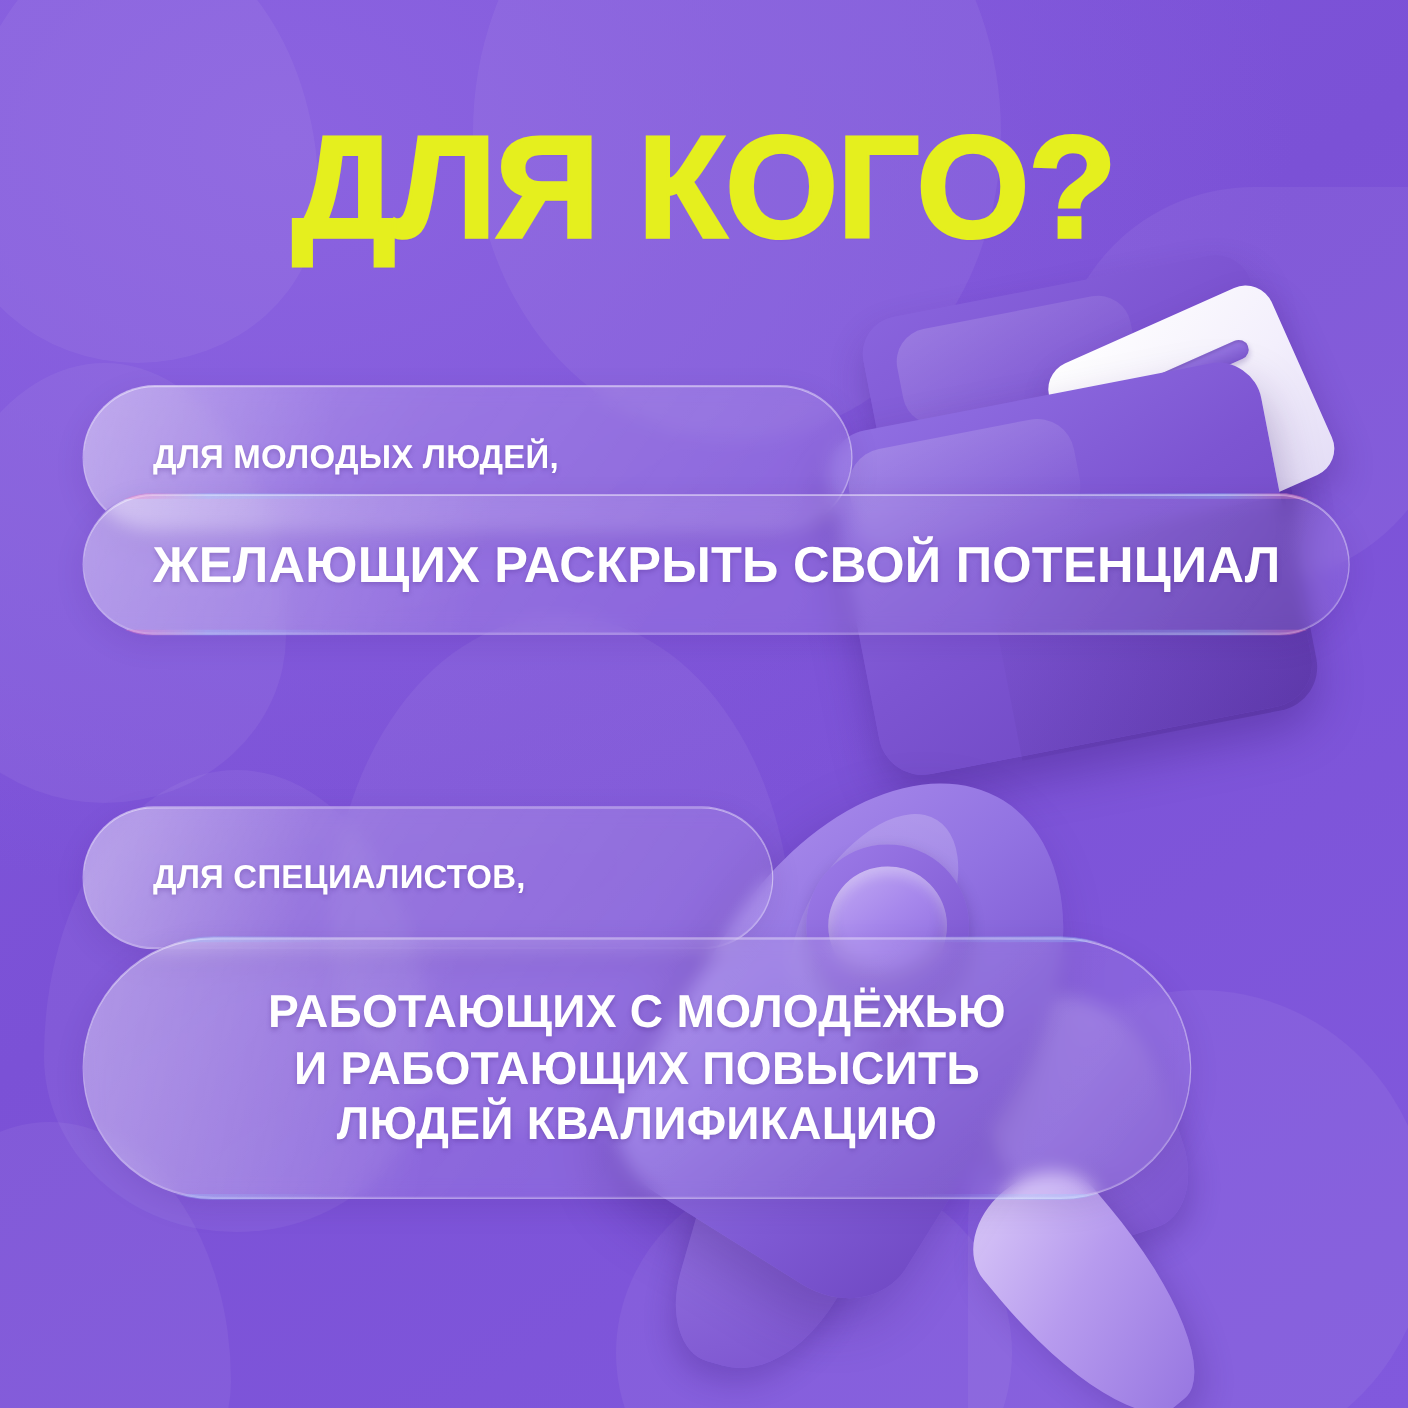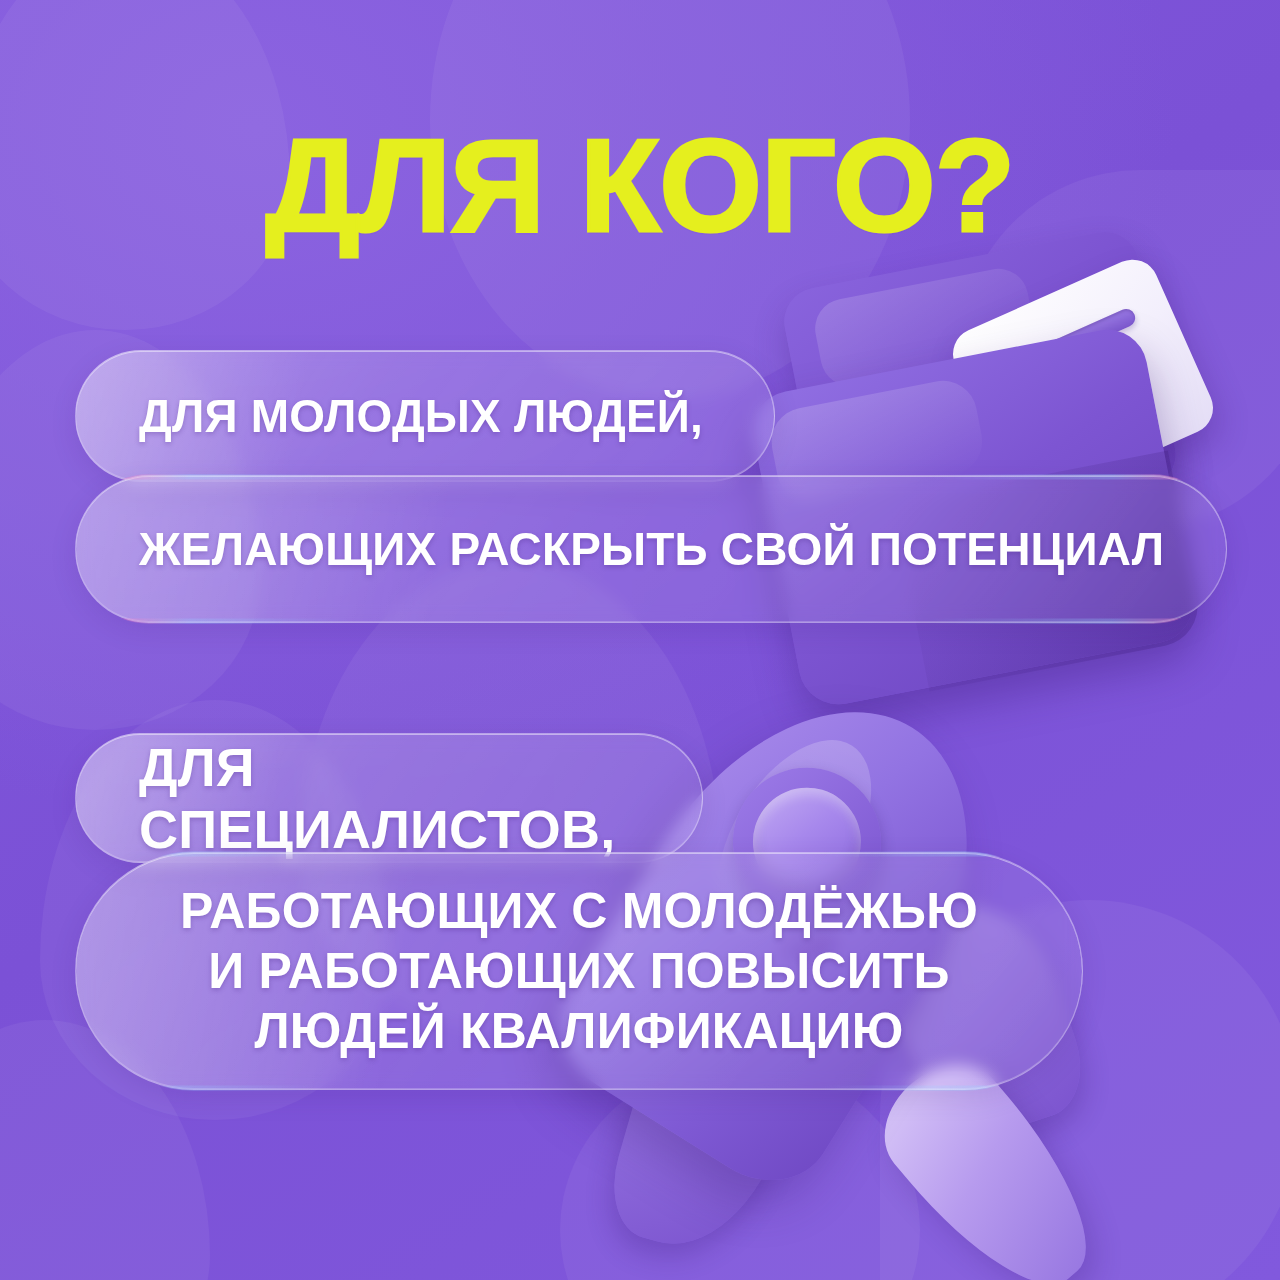--- a/index.html
+++ b/index.html
@@ -153,21 +153,20 @@
   .title{
     position:absolute; left:0; right:0; top:104px;
     text-align:center;
     font-size:132px; line-height:1.0;
     font-weight:bold;
     letter-spacing:-1px;
     color:#e5ef1e;
     -webkit-text-stroke:3px #e5ef1e;
     white-space:nowrap;
     text-shadow:0 3px 0 rgba(120,70,200,.10);
-    margin-top:16px;
   }
 
   
   .pill{
     position:absolute;
     display:flex; align-items:center;
     border-radius:999px;
     background:linear-gradient(125deg, rgba(255,255,255,.30) 0%, rgba(255,255,255,.16) 42%, rgba(255,255,255,.09) 100%);
     backdrop-filter:blur(8px);
     -webkit-backdrop-filter:blur(8px);
@@ -187,35 +186,35 @@
   }
   .pill-text{
     position:relative; z-index:2;
     color:#ffffff;
     font-weight:bold;
     letter-spacing:.2px;
     text-shadow:0 2px 5px rgba(60,25,120,.28);
   }
 
   #pill1{ left:75px;  top:350px;  width:700px;  height:132px; padding-left:63px; }
-  #pill1 .pill-text{ font-size:46px; }
-
-  #pill2{ left:75px;  top:475px;  width:1152px; height:148px; padding-left:63px;
+  #pill1 .pill-text{ font-size:30px; }
+
+  #pill2{ left:75px;  top:449px;  width:1152px; height:128px; padding-left:63px;
           background:linear-gradient(125deg, rgba(255,255,255,.20) 0%, rgba(255,255,255,.11) 45%, rgba(255,255,255,.07) 100%);
         }
   #pill2 .pill-text{ font-size:46px; }
 
   #pill3{ left:75px;  top:733px;  width:628px;  height:130px; padding-left:63px; }
-  #pill3 .pill-text{ font-size:54px; }
+  #pill3 .pill-text{ font-size:30px; }
 
   #pill4{ left:75px;  top:852px;  width:1008px; height:238px;
           justify-content:center; text-align:center;
           background:linear-gradient(125deg, rgba(255,255,255,.20) 0%, rgba(255,255,255,.11) 45%, rgba(255,255,255,.07) 100%);
         }
-  #pill4 .pill-text{ font-size:50px; line-height:1.20; }
+  #pill4 .pill-text{ font-size:42px; line-height:1.20; }
 
   
   .chroma{
     position:absolute; inset:-2px;
     border-radius:999px;
     pointer-events:none;
     background:
       linear-gradient(90deg,
         rgba(255,120,190,.00) 0%,
         rgba(255,120,190,.38) 4%,

